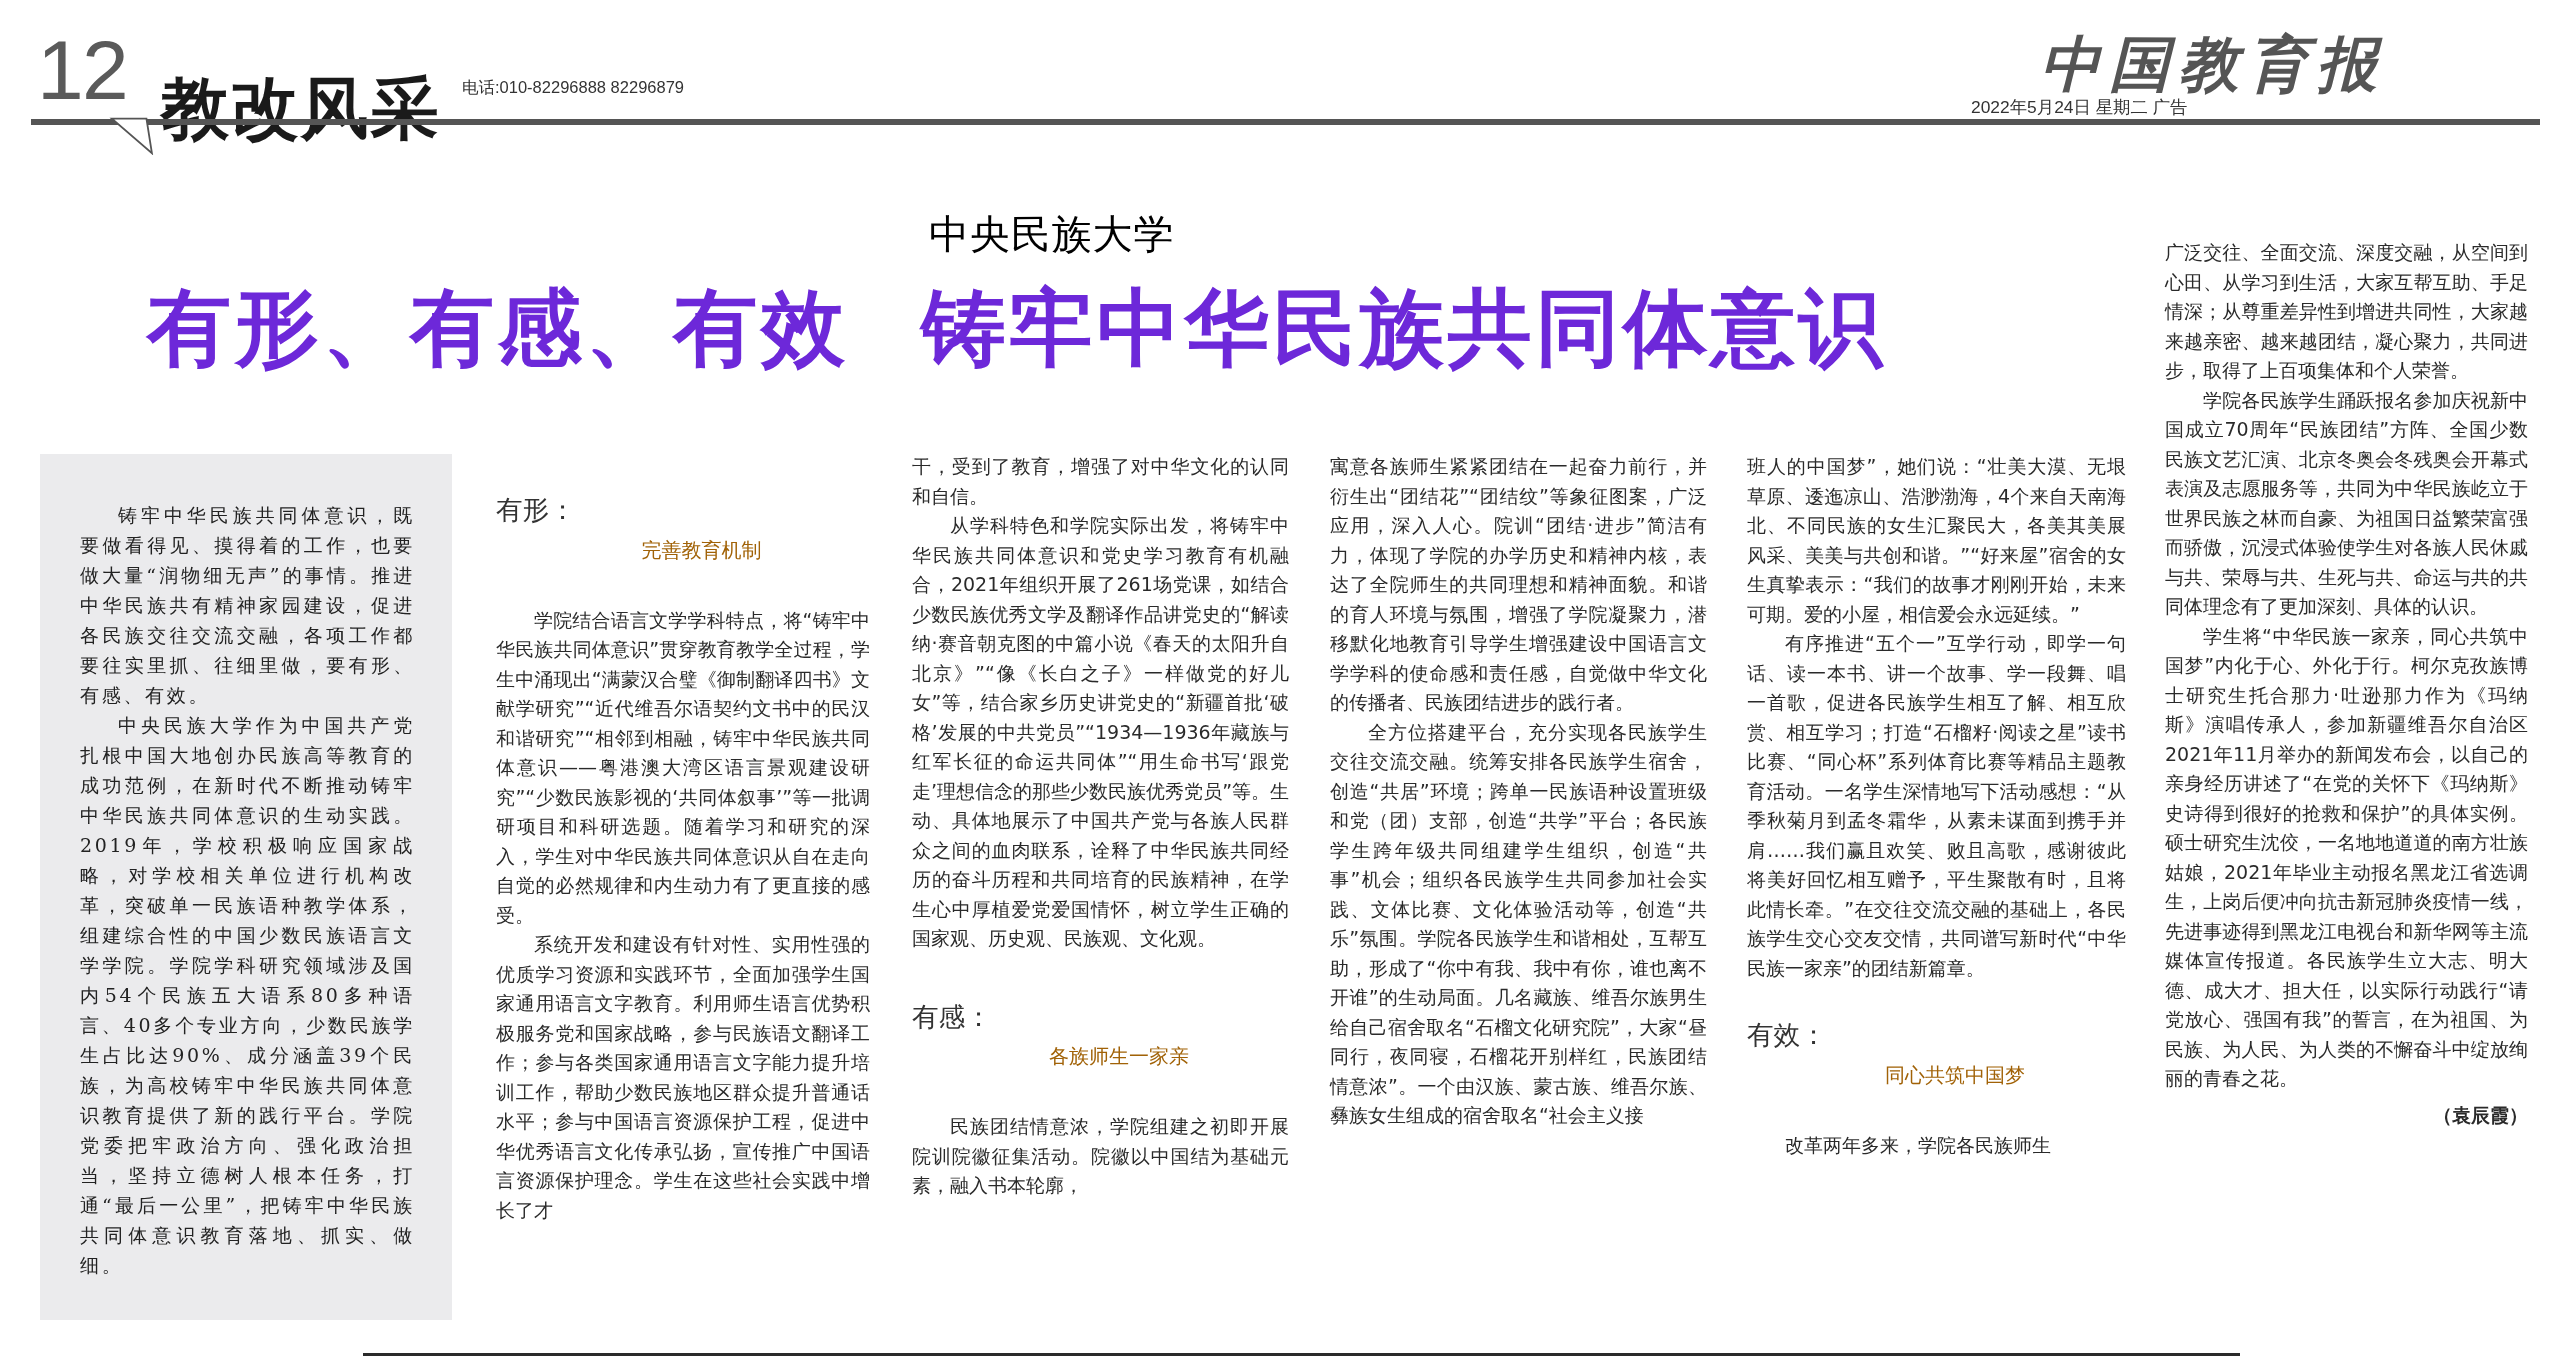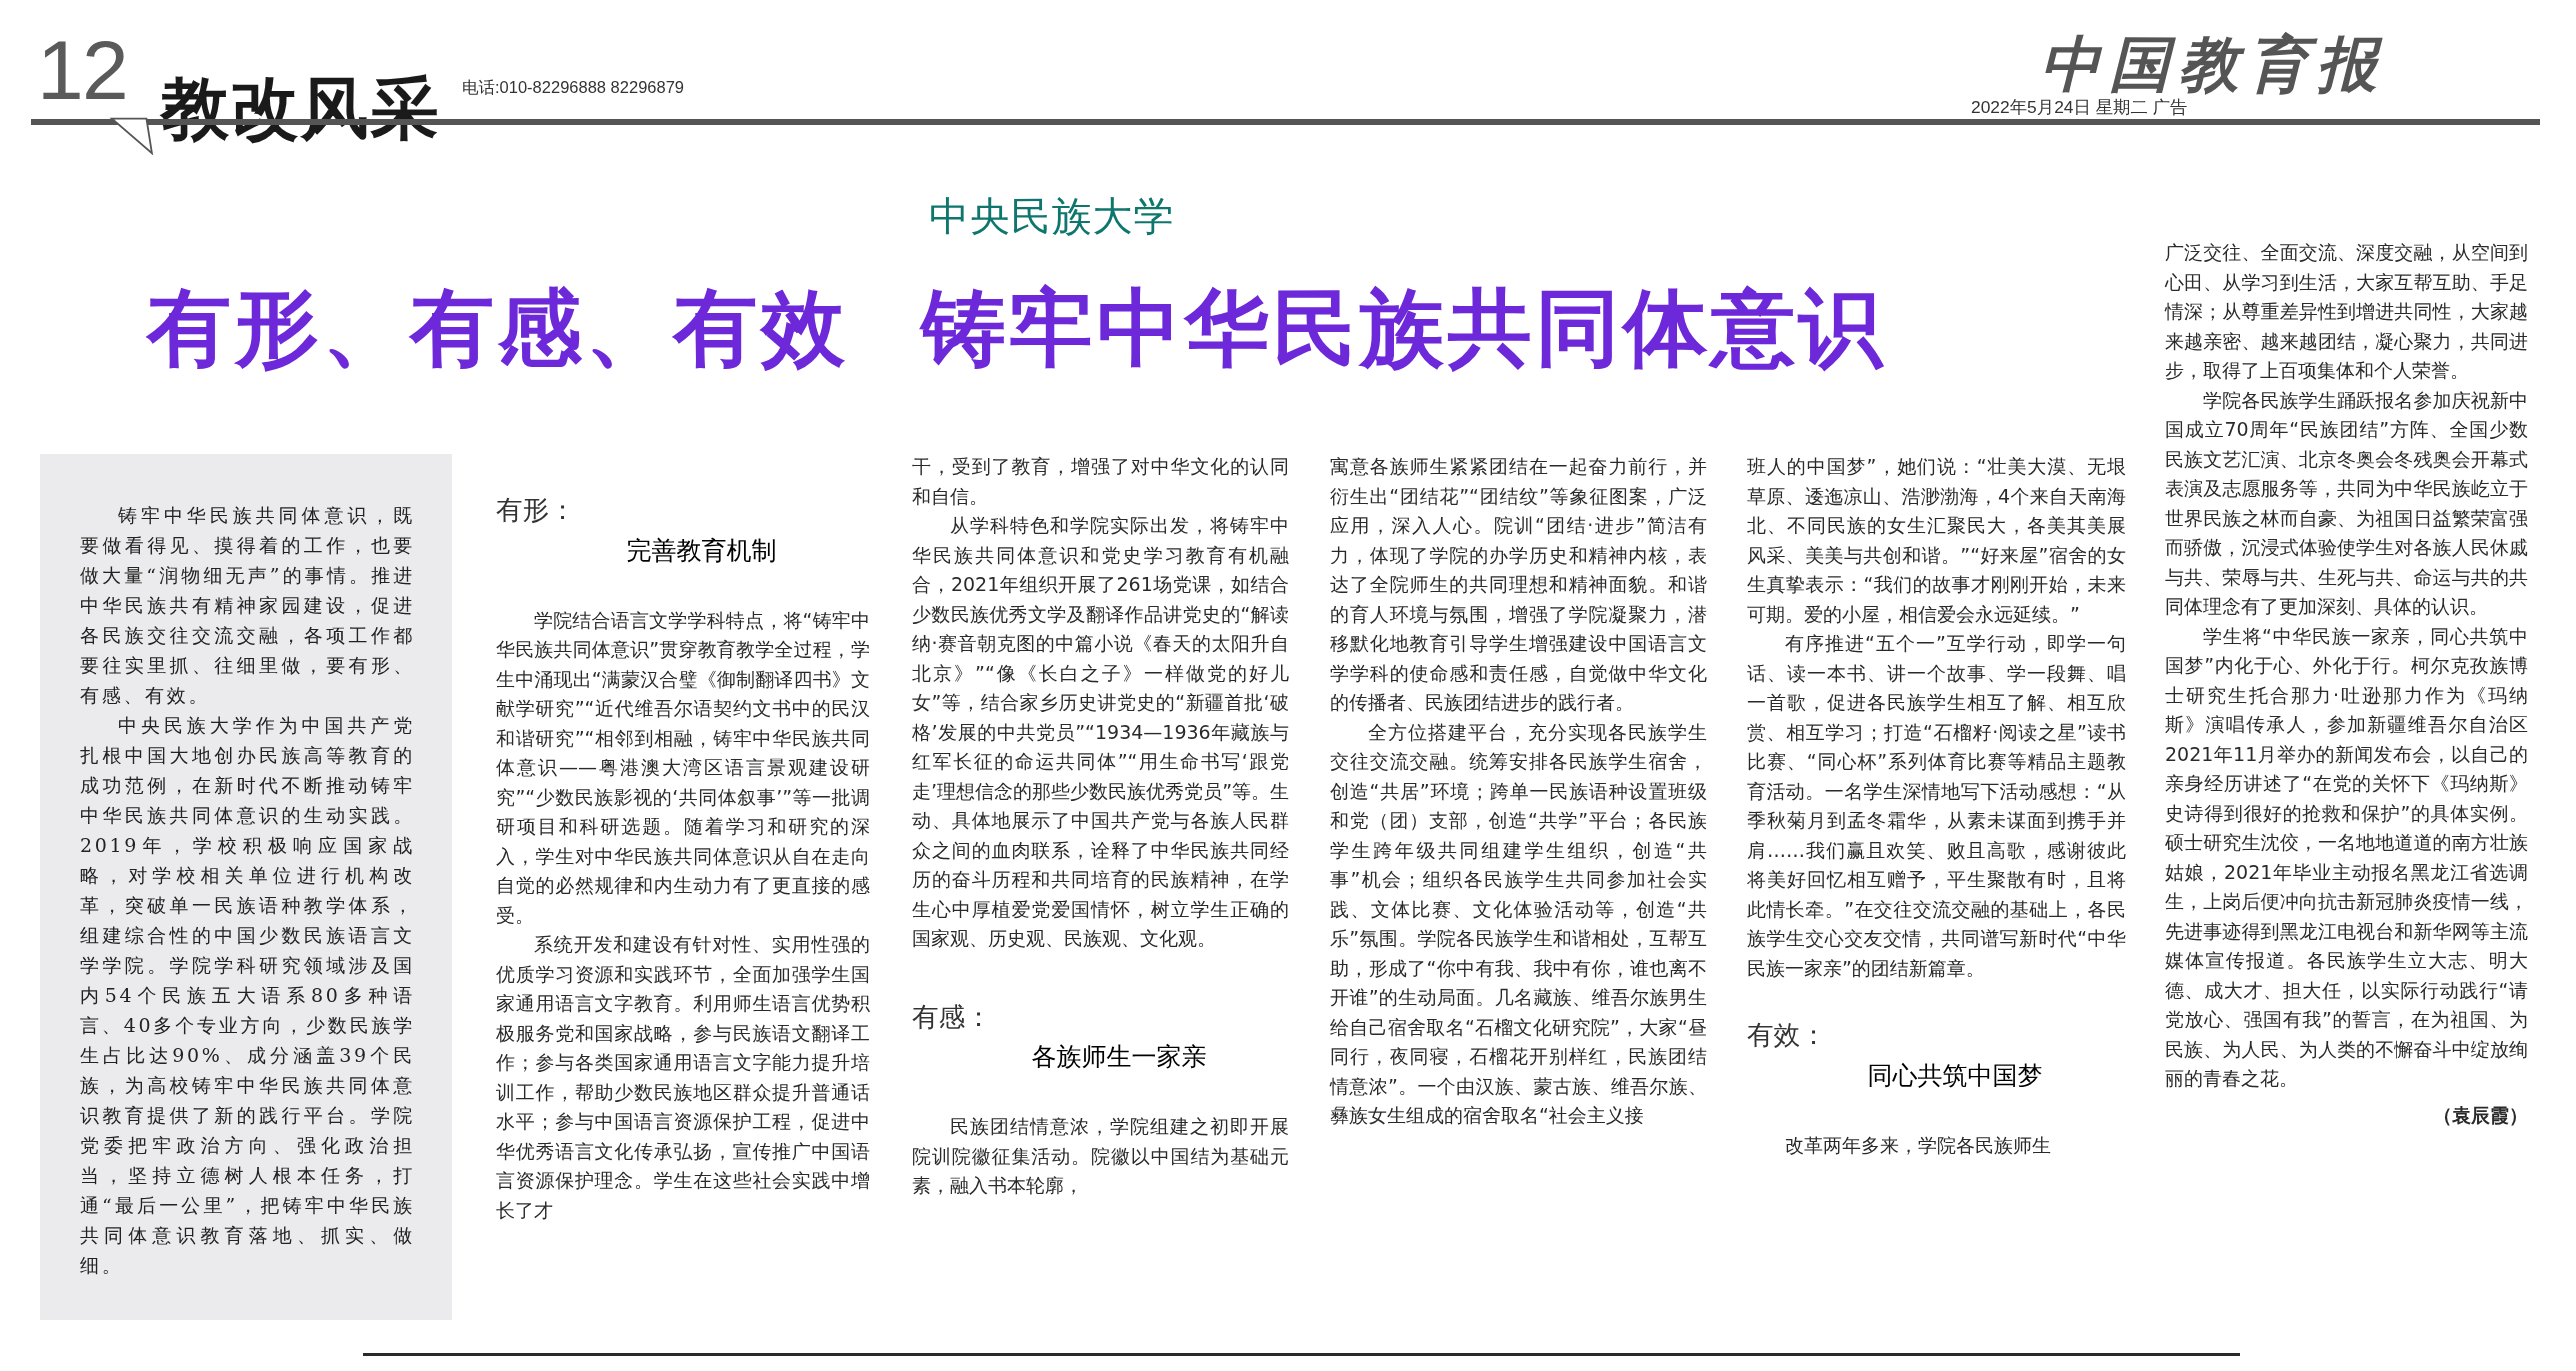--- a/index.html
+++ b/index.html
@@ -12,21 +12,21 @@
   
   .page-no { left: 37px; top: 27.5px; font-family: "Liberation Sans", sans-serif; font-size: 84px; line-height: 84px; color: #5a5a5a; letter-spacing: -1.8px; }
   .section { left: 161px; top: 33px; font-family: "DejaVu Sans", sans-serif; font-weight: bold; font-size: 68px; line-height: 79px; color: #1a1a1a; letter-spacing: 1.8px; margin-top: 36px; }
   .phone { left: 462px; top: 77px; font-family: "Liberation Sans", sans-serif; font-size: 16.5px; color: #333; letter-spacing: 0px; }
   .date { left: 1971px; top: 95px; font-family: "Liberation Sans", sans-serif; font-size: 17.4px; color: #333; }
   .paper-name { left: 2040px; top: 20px; font-family: "DejaVu Serif", serif; font-size: 60px; line-height: 88px; color: #555; letter-spacing: 9.2px; font-weight: bold; font-style: italic; }
   .rule-top { left: 31px; top: 119px; width: 2509px; height: 6.4px; background: #555; }
   .notch { left: 99px; top: 115px; width: 64px; height: 40px; }
 
   
-  .kicker { left: 929px; top: 189px; font-family: "DejaVu Sans", sans-serif; font-size: 40px; color: #0f766e; letter-spacing: 0.9px; }
+  .kicker { left: 929px; top: 207px; font-family: "DejaVu Sans", sans-serif; font-size: 40px; color: #000000; letter-spacing: 0.9px; }
   .headline { left: 147px; top: 278px; font-family: "DejaVu Sans", sans-serif; font-weight: bold; font-size: 84px; line-height: 101px; color: #6d28d9; letter-spacing: 3.7px; white-space: nowrap; }
   .headline .gap { display: inline-block; width: 73px; }
 
   
   .lead {
     left: 40px; top: 454px; width: 412px; height: 866px; background: #ebebed;
     box-sizing: border-box; padding: 46px 37px 12px 40px;
   }
   .lead p {
     margin: 0; font-family: "DejaVu Serif", serif; font-size: 19px; line-height: 30px;
@@ -34,21 +34,21 @@
   }
 
   
   .col {
     box-sizing: border-box; font-family: "DejaVu Sans", sans-serif; font-size: 19px;
     line-height: 29.5px; color: #2a2a2a; text-align: justify;
   }
   .col p { margin: 0; text-indent: 2em; }
   .col p.cont { text-indent: 0; }
   .sub-label { font-size: 26.6px; line-height: 37px; margin-top: 0; color: #333; }
-  .sub-title { font-size: 25px; line-height: 37px; text-align: center; color: #000000; margin: 3.7px 0 37px 37px; }
+  .sub-title { font-size: 20px; line-height: 37px; text-align: center; color: #a16207; margin: 3.7px 0 37px 37px; }
 
   .c1 { left: 496px; top: 491px; width: 374px; }
   .c2 { left: 912px; top: 452px; width: 377px; }
   .c3 { left: 1330px; top: 452px; width: 377px; }
   .c4 { left: 1747px; top: 452px; width: 379px; }
   .c5 { left: 2165px; top: 238px; width: 363px; }
 
   .author { text-align: right; font-weight: bold; margin-top: 7.3px; }
   .rule-bottom { left: 363px; top: 1353px; width: 1877px; height: 2.7px; background: #2a2a2a; }
 </style>

